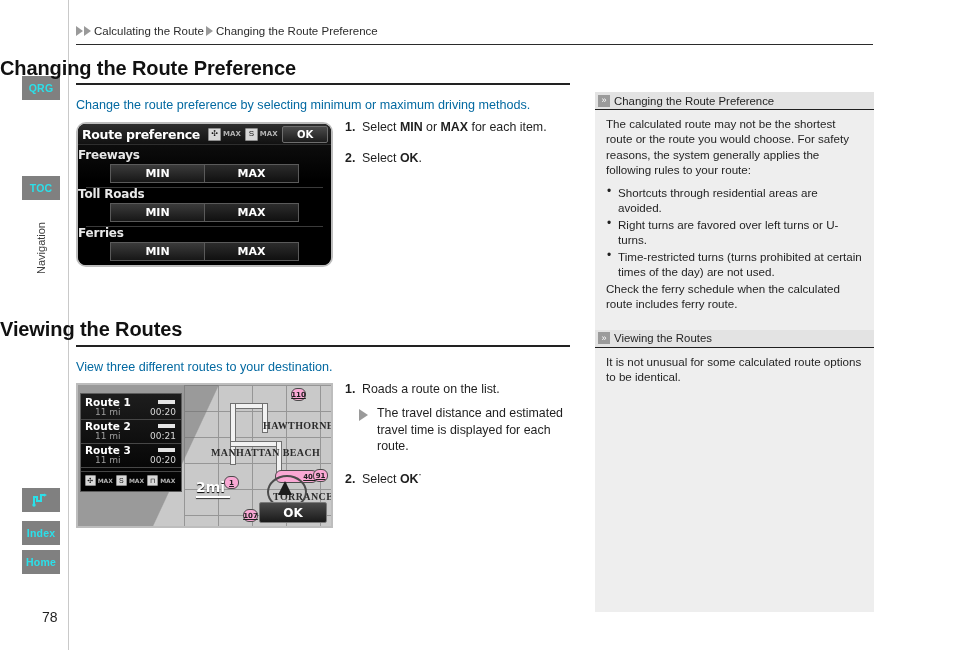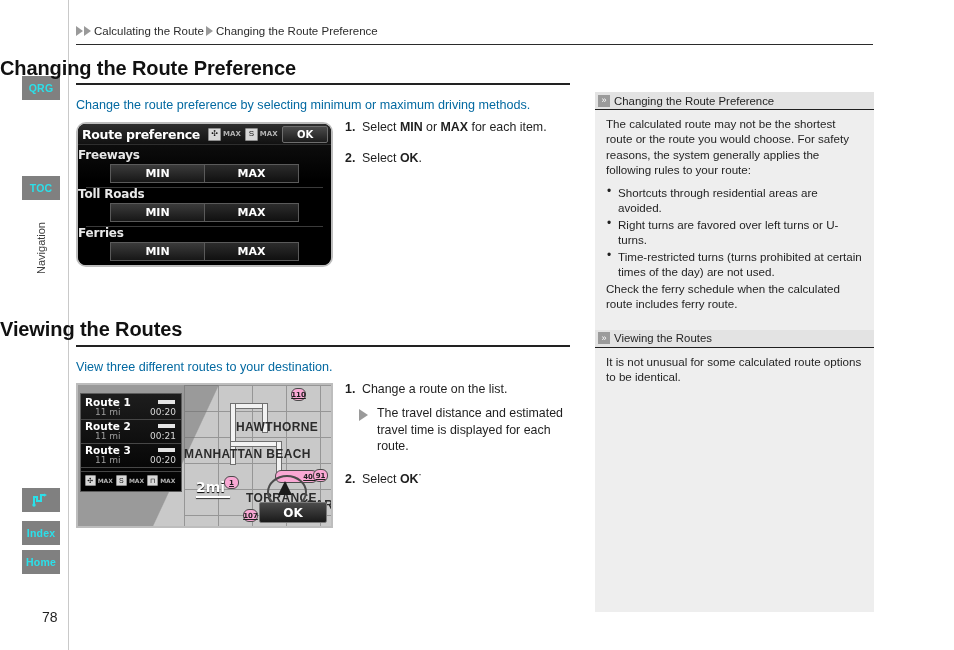--- a/index.html
+++ b/index.html
@@ -170,24 +170,25 @@
       linear-gradient(#6d6d6d 1px, transparent 1px),
       linear-gradient(90deg, #6d6d6d 1px, transparent 1px);
     background-size: 34px 26px;
     opacity: .55;
   }
   .map-road {
     position: absolute; background: #f2f2f2;
     border: 1px solid #6f6f6f;
   }
   .map-town {
-    position: absolute; color: #2b2b2b; font-size: 12px;
+    position: absolute; color: #2b2b2b; font-size: 10px;
     font-weight: bold; letter-spacing: .4px;
-    font-family: Liberation Sans, sans-serif;
+    font-family: Liberation Serif, serif;
     white-space: nowrap;
+    padding-left: 27px;
   }
   .map-shield {
     position: absolute; width: 13px; height: 11px;
     background: #f9a8d4; border: 1px solid #4a4a4a; border-radius: 6px;
     color: #1d1d1d; font-size: 7px; font-weight: bold;
     display: flex; align-items: center; justify-content: center;
     font-family: "DejaVu Sans", sans-serif;
     text-decoration: underline;
   }
   .map-scale {
@@ -495,21 +496,21 @@
         <span class="rp-max">MAX</span>
       </div>
     </div>
 
     <div class="map-ok">OK</div>
   </div>
 
   <div class="steps" style="left:345px; top:381px; width:228px;">
     <div class="step">
       <span class="step-num">1.</span>
-      <span>Change a route on the list.</span>
+      <span>Roads a route on the list.</span>
     </div>
     <div class="sub">
       <span>The travel distance and estimated travel time is displayed for each route.</span>
     </div>
     <div class="step" style="margin-top:16px;">
       <span class="step-num">2.</span>
       <span>Select </span><b>OK</b><span>˙</span>
     </div>
   </div>
 

